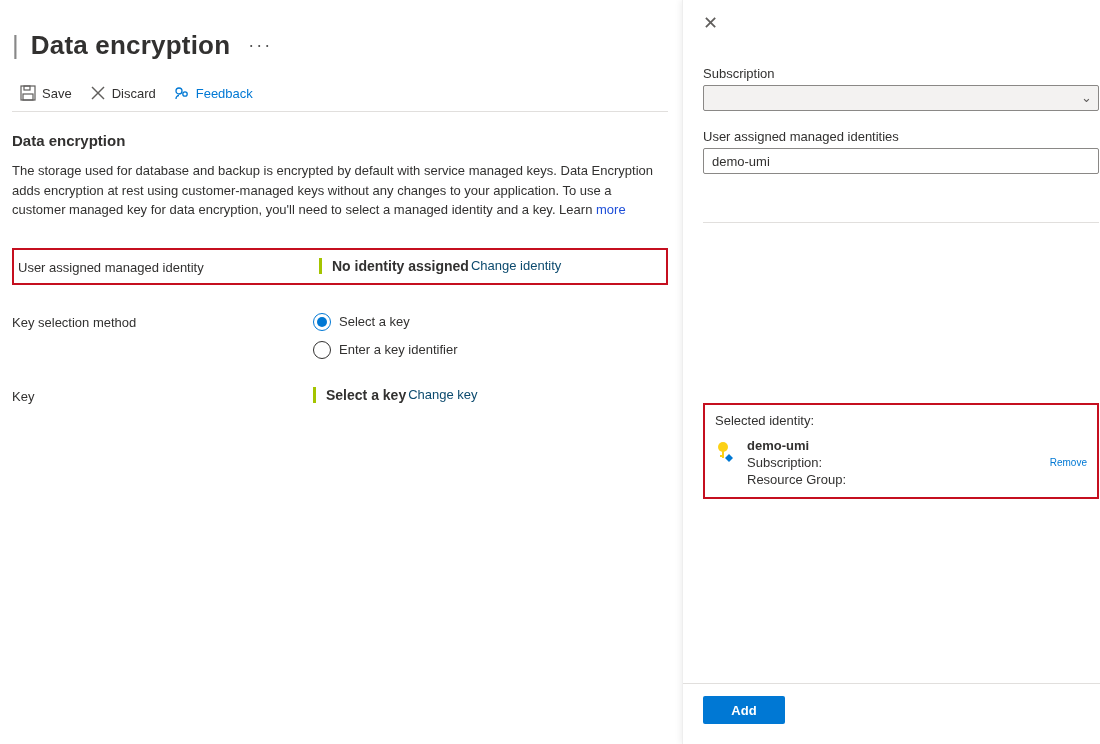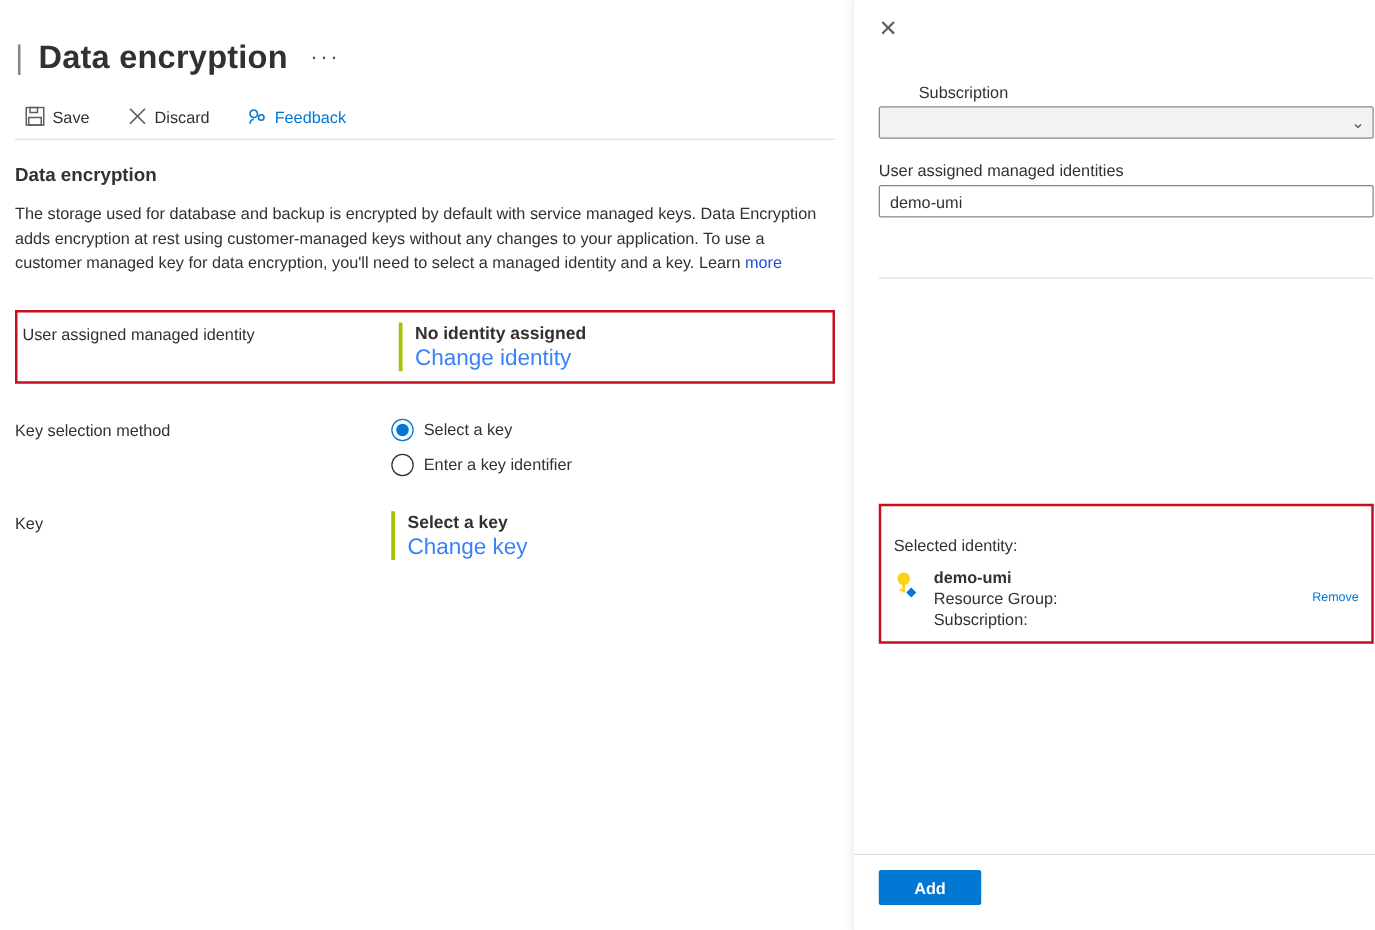--- a/index.html
+++ b/index.html
@@ -31,21 +31,21 @@
     .page-title {
       font-size: 26px;
       font-weight: 600;
       color: #323130;
       letter-spacing: 0.2px;
     }
     .title-ellipsis { font-size: 18px; color: #555; letter-spacing: 2px; padding-left: 6px; cursor: pointer; }
     .toolbar {
       display: flex;
       align-items: center;
-      gap: 30px;
+      gap: 18px;
       padding: 6px 0 10px 8px;
       border-bottom: 1px solid #e1dfdd;
       margin-bottom: 20px;
     }
     .tool-btn {
       display: flex;
       align-items: center;
       gap: 6px;
       font-size: 13px;
       color: #323130;
@@ -71,25 +71,25 @@
     .form-row .lbl {
       width: 260px;
       font-size: 13px;
       color: #323130;
       padding-top: 2px;
     }
     .form-row .val {
       border-left: 3px solid #a4c400;
       padding-left: 10px;
       display: flex;
-      flex-direction: column;
+      flex-direction: row;
       gap: 2px;
     }
     .val-strong { font-weight: 600; font-size: 14px; }
-    .val-link { color: #3b82f6; font-size: 18px; cursor: pointer; }
+    .val-link { color: #0c4a6e; font-size: 13px; cursor: pointer; }
     .highlight-red { border: 2px solid #c50f1f; padding: 8px 6px 8px 4px; margin-top: 28px; }
     .highlight-red .form-row { margin-top: 0; }
     .radio-group { display: flex; flex-direction: column; gap: 10px; }
     .radio-item { display: flex; align-items: center; gap: 8px; cursor: pointer; }
     .radio-circle {
       width: 18px; height: 18px; border-radius: 50%;
       border: 1.5px solid #323130; position: relative;
     }
     .radio-circle.selected { border-color: #0078d4; }
     .radio-circle.selected::after {
@@ -120,21 +120,21 @@
       font-weight: 600;
       color: #323130;
       max-width: 340px;
       white-space: nowrap;
       overflow: hidden;
       text-overflow: ellipsis;
     }
     .blade-close { font-size: 18px; color: #605e5c; cursor: pointer; padding-top: 4px; }
     .blade-body { padding: 28px 0 0 20px; flex: 1; position: relative; }
     .field-label { font-size: 13px; color: #323130; margin: 18px 0 4px 0; }
-    .field-label:first-child { margin-top: 0; margin-left: 32px; }
+    .field-label:first-child { margin-top: 0; }
     .select-box {
       height: 26px;
       border: 1px solid #8a8886;
       background: #f3f2f1;
       border-radius: 2px;
       position: relative;
       cursor: pointer;
       width: 396px;
     }
     .select-box .chev {
@@ -148,21 +148,21 @@
       padding: 0 8px;
       width: 396px;
       display: flex; align-items: center;
       font-size: 13px;
     }
     .hr-light { border: none; border-top: 1px solid #e1dfdd; margin: 48px 0 0 0; width: 396px; }
     .selected-box {
       margin-top: 180px;
       width: 396px;
       border: 2px solid #c50f1f;
-      padding: 24px 10px 10px 10px;
+      padding: 8px 10px 10px 10px;
     }
     .selected-title { font-size: 13px; margin-bottom: 10px; }
     .identity-row { display: flex; align-items: flex-start; gap: 10px; }
     .identity-icon {
       width: 22px; height: 22px;
       position: relative;
       flex-shrink: 0;
       margin-top: 2px;
     }
     .identity-info { flex: 1; display: flex; flex-direction: column; gap: 2px; }
@@ -292,22 +292,22 @@
         <span class="identity-icon">
           <svg viewBox="0 0 22 22" width="22" height="22">
             <circle cx="8" cy="7" r="5" fill="#fcd116"></circle>
             <rect x="7" y="11" width="2" height="7" fill="#fcd116"></rect>
             <rect x="5" y="15" width="4" height="2" fill="#fcd116"></rect>
             <polygon points="14,14 18,18 14,22 10,18" fill="#0078d4"></polygon>
           </svg>
         </span>
         <div class="identity-info">
           <span class="identity-name">demo-umi</span>
+          <span class="identity-meta">Subscription:</span>
           <span class="identity-meta">Resource Group:</span>
-          <span class="identity-meta">Subscription:</span>
         </div>
         <span class="remove-link">Remove</span>
       </div>
     </div>
   </div>
 
   <div class="blade-footer">
     <button class="btn-primary">Add</button>
   </div>
 </div>

